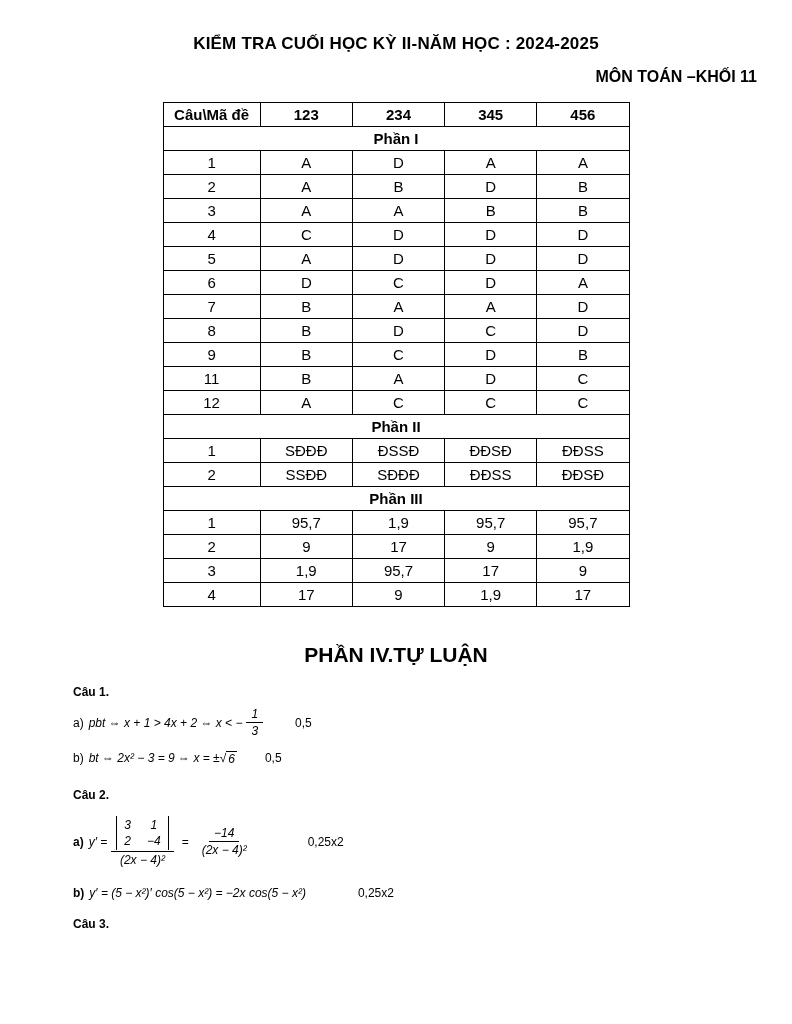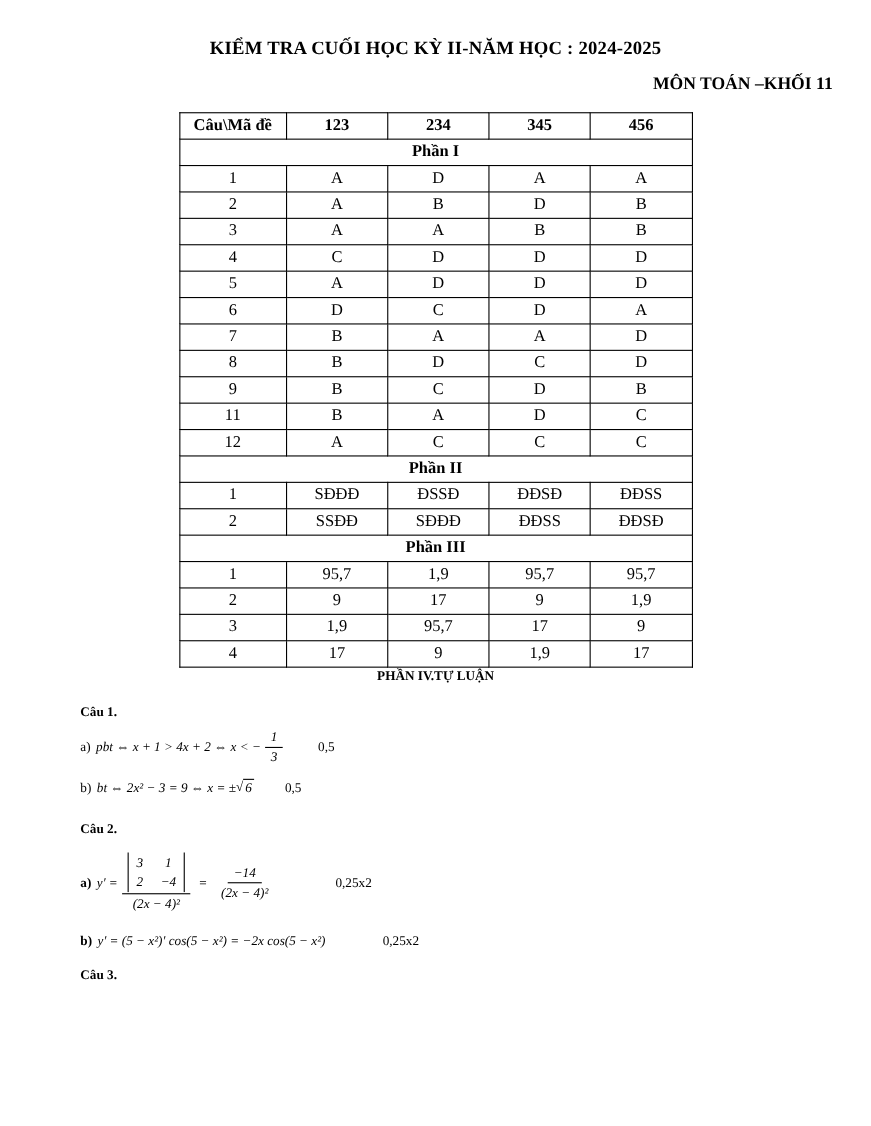--- a/index.html
+++ b/index.html
@@ -1,37 +1,37 @@
 <!DOCTYPE html>
 <html><head>
 <meta charset="utf-8">
 <style>
   * { margin:0; padding:0; box-sizing:border-box; }
   html,body { background:#fff; }
   .page {
     width:722px; height:1024px; margin:0 auto; background:#ffffff;
-    font-family:Liberation Serif, serif; color:#000;
+    font-family:Liberation Sans, sans-serif; color:#000;
     padding-top:34px; overflow:hidden; position:relative;
   }
   .doc-title { text-align:center; font-weight:bold; font-size:17px; letter-spacing:0.2px; }
   .doc-subtitle { text-align:right; font-weight:bold; font-size:16px; margin-top:14px; }
 
   table.answer-table {
     border-collapse:collapse; margin:16px auto 0 auto; width:467px;
     font-size:15px; table-layout:fixed;
   }
   table.answer-table th, table.answer-table td {
     border:1px solid #000; text-align:center; height:24px; padding:1px 2px;
   }
   table.answer-table th { font-weight:bold;margin-top:30px; }
   table.answer-table col.c0 { width:97px; }
   table.answer-table col.cx { width:92px; }
   td.section-title { font-weight:bold; }
 
-  .part4-heading { text-align:center; font-weight:bold; font-size:12px; }
+  .part4-heading { text-align:center; font-weight:bold; font-size:21px; margin-top:36px; }
 
   .cau-block { margin-left:38px; margin-right:38px; font-size:12px; }
   .cau-label { font-weight:bold; margin-top:18px; }
   .formula-line { display:flex; align-items:center; margin-top:8px; min-height:24px; }
   .prefix { margin-right:5px; }
   .prefix.bold { font-weight:bold; }
   .math { font-style:italic; }
   .score { font-style:normal; }
 
   .frac { display:inline-flex; flex-direction:column; align-items:center;

